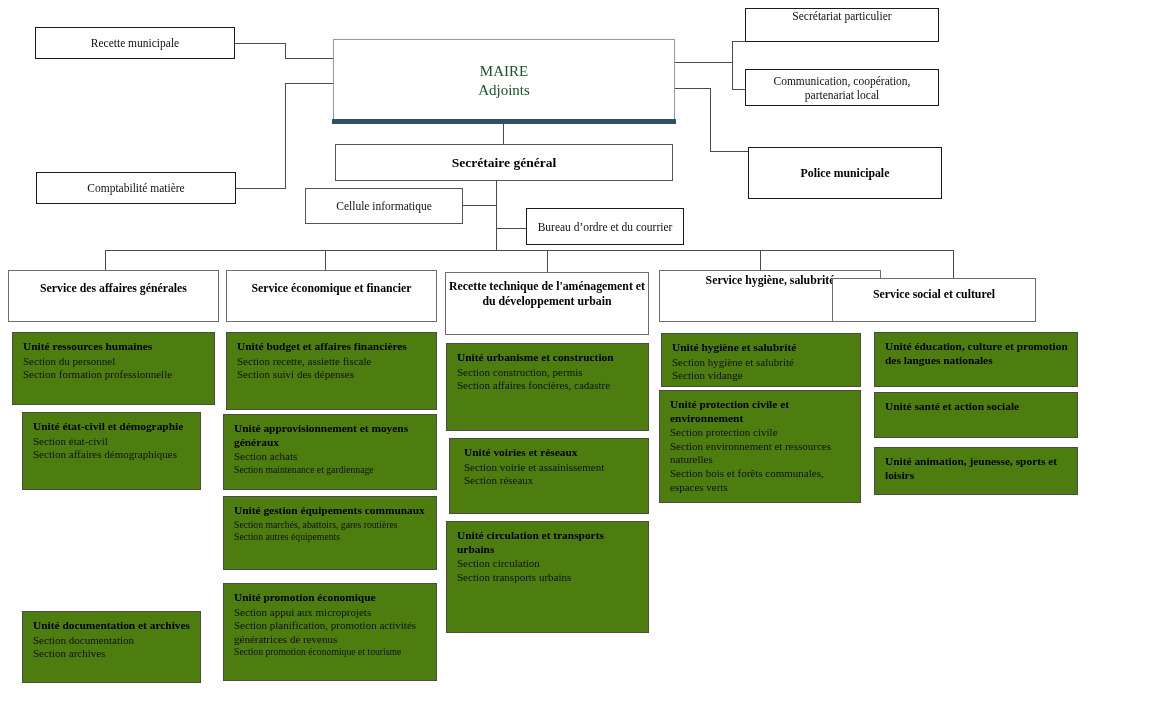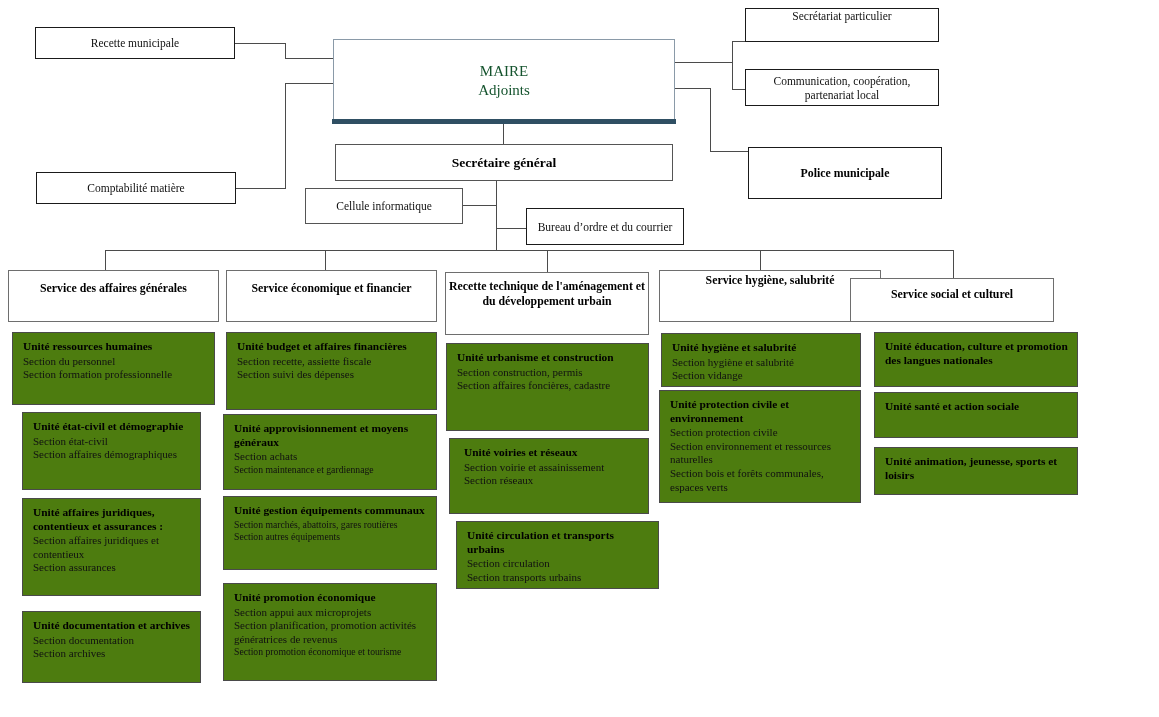--- a/index.html
+++ b/index.html
@@ -173,41 +173,36 @@
   </div>
 
   <div class="box grayish ctr" style="left:445px; top:272px; width:204px; height:63px; padding-top:6px;">
     <span class="lbl t-12b">Recette technique de l'aménagement et du développement urbain</span>
   </div>
 
   <div class="box grayish ctr" style="left:659px; top:270px; width:222px; height:52px; padding-top:2px;">
     <span class="lbl t-12b">Service hygiène, salubrité</span>
   </div>
 
-  <div class="box grayish ctr" style="left:850px; top:278px; width:204px; height:44px; padding-top:8px;">
+  <div class="box grayish ctr" style="left:832px; top:278px; width:204px; height:44px; padding-top:8px;">
     <span class="lbl t-12b">Service social et culturel</span>
   </div>
 
   <div class="unit" style="left:12px; top:332px; width:203px; height:73px;">
     <p class="u-title">Unité ressources humaines</p>
     <p class="u-sec">Section du personnel</p>
     <p class="u-sec">Section formation professionnelle</p>
   </div>
 
   <div class="unit" style="left:22px; top:412px; width:179px; height:78px;">
     <p class="u-title">Unité état-civil et démographie</p>
     <p class="u-sec">Section état-civil</p>
     <p class="u-sec">Section affaires démographiques</p>
   </div>
 
-  <div class="unit" style="left:22px; top:498px; width:179px; height:98px;">
-    <p class="u-title">Unité affaires juridiques, contentieux et assurances :</p>
-    <p class="u-sec">Section affaires juridiques et contentieux</p>
-    <p class="u-sec">Section assurances</p>
-  </div>
 
   <div class="unit" style="left:22px; top:611px; width:179px; height:72px;">
     <p class="u-title">Unité documentation et archives</p>
     <p class="u-sec">Section documentation</p>
     <p class="u-sec">Section archives</p>
   </div>
 
   <div class="unit" style="left:223px; top:414px; width:214px; height:76px;">
     <p class="u-title">Unité approvisionnement et moyens généraux</p>
     <p class="u-sec">Section achats</p>
@@ -238,21 +233,21 @@
     <p class="u-sec">Section construction, permis</p>
     <p class="u-sec">Section affaires foncières, cadastre</p>
   </div>
 
   <div class="unit" style="left:449px; top:438px; width:200px; height:76px; padding-left:14px;">
     <p class="u-title">Unité voiries et réseaux</p>
     <p class="u-sec">Section voirie et assainissement</p>
     <p class="u-sec">Section réseaux</p>
   </div>
 
-  <div class="unit" style="left:456px; top:521px; width:203px; height:68px;">
+  <div class="unit" style="left:446px; top:521px; width:203px; height:112px;">
     <p class="u-title">Unité circulation et transports urbains</p>
     <p class="u-sec">Section circulation</p>
     <p class="u-sec">Section transports urbains</p>
   </div>
 
   <div class="unit" style="left:661px; top:333px; width:200px; height:54px;">
     <p class="u-title">Unité hygiène et salubrité</p>
     <p class="u-sec">Section hygiène et salubrité</p>
     <p class="u-sec">Section vidange</p>
   </div>

